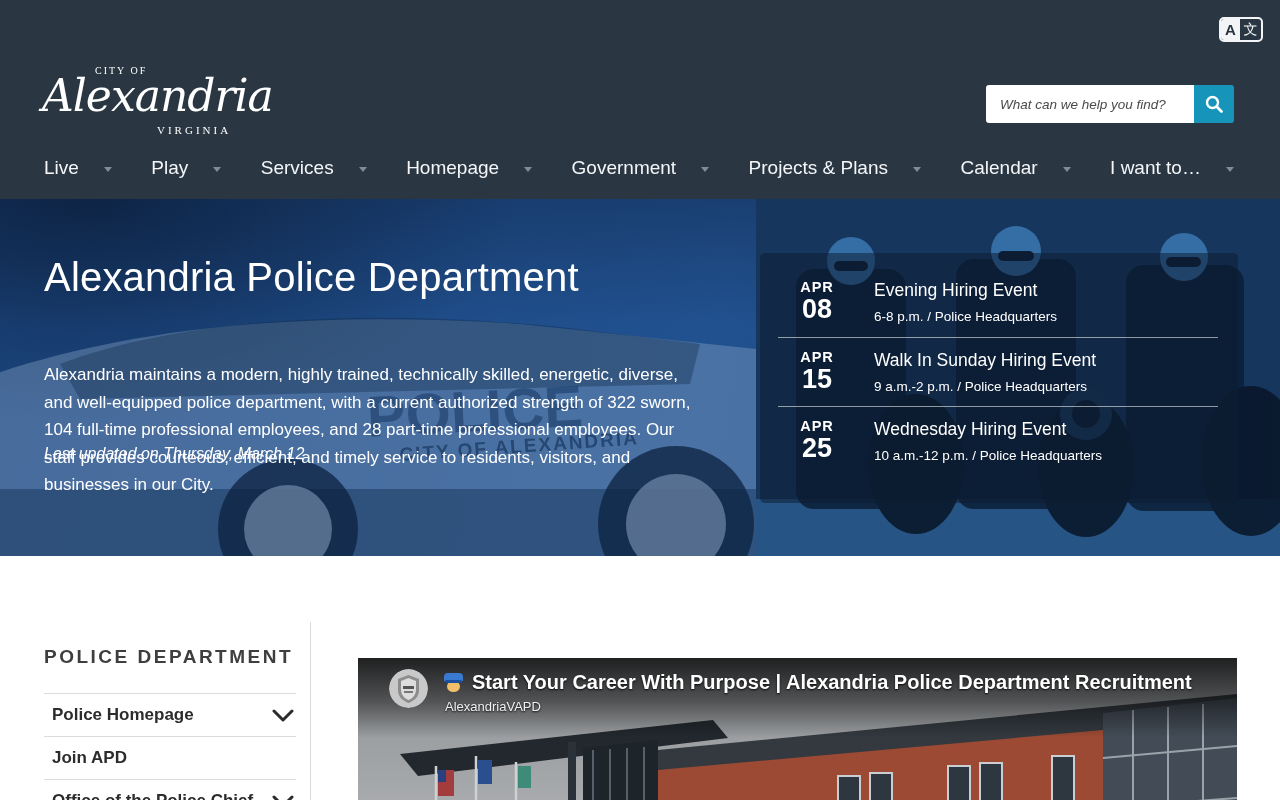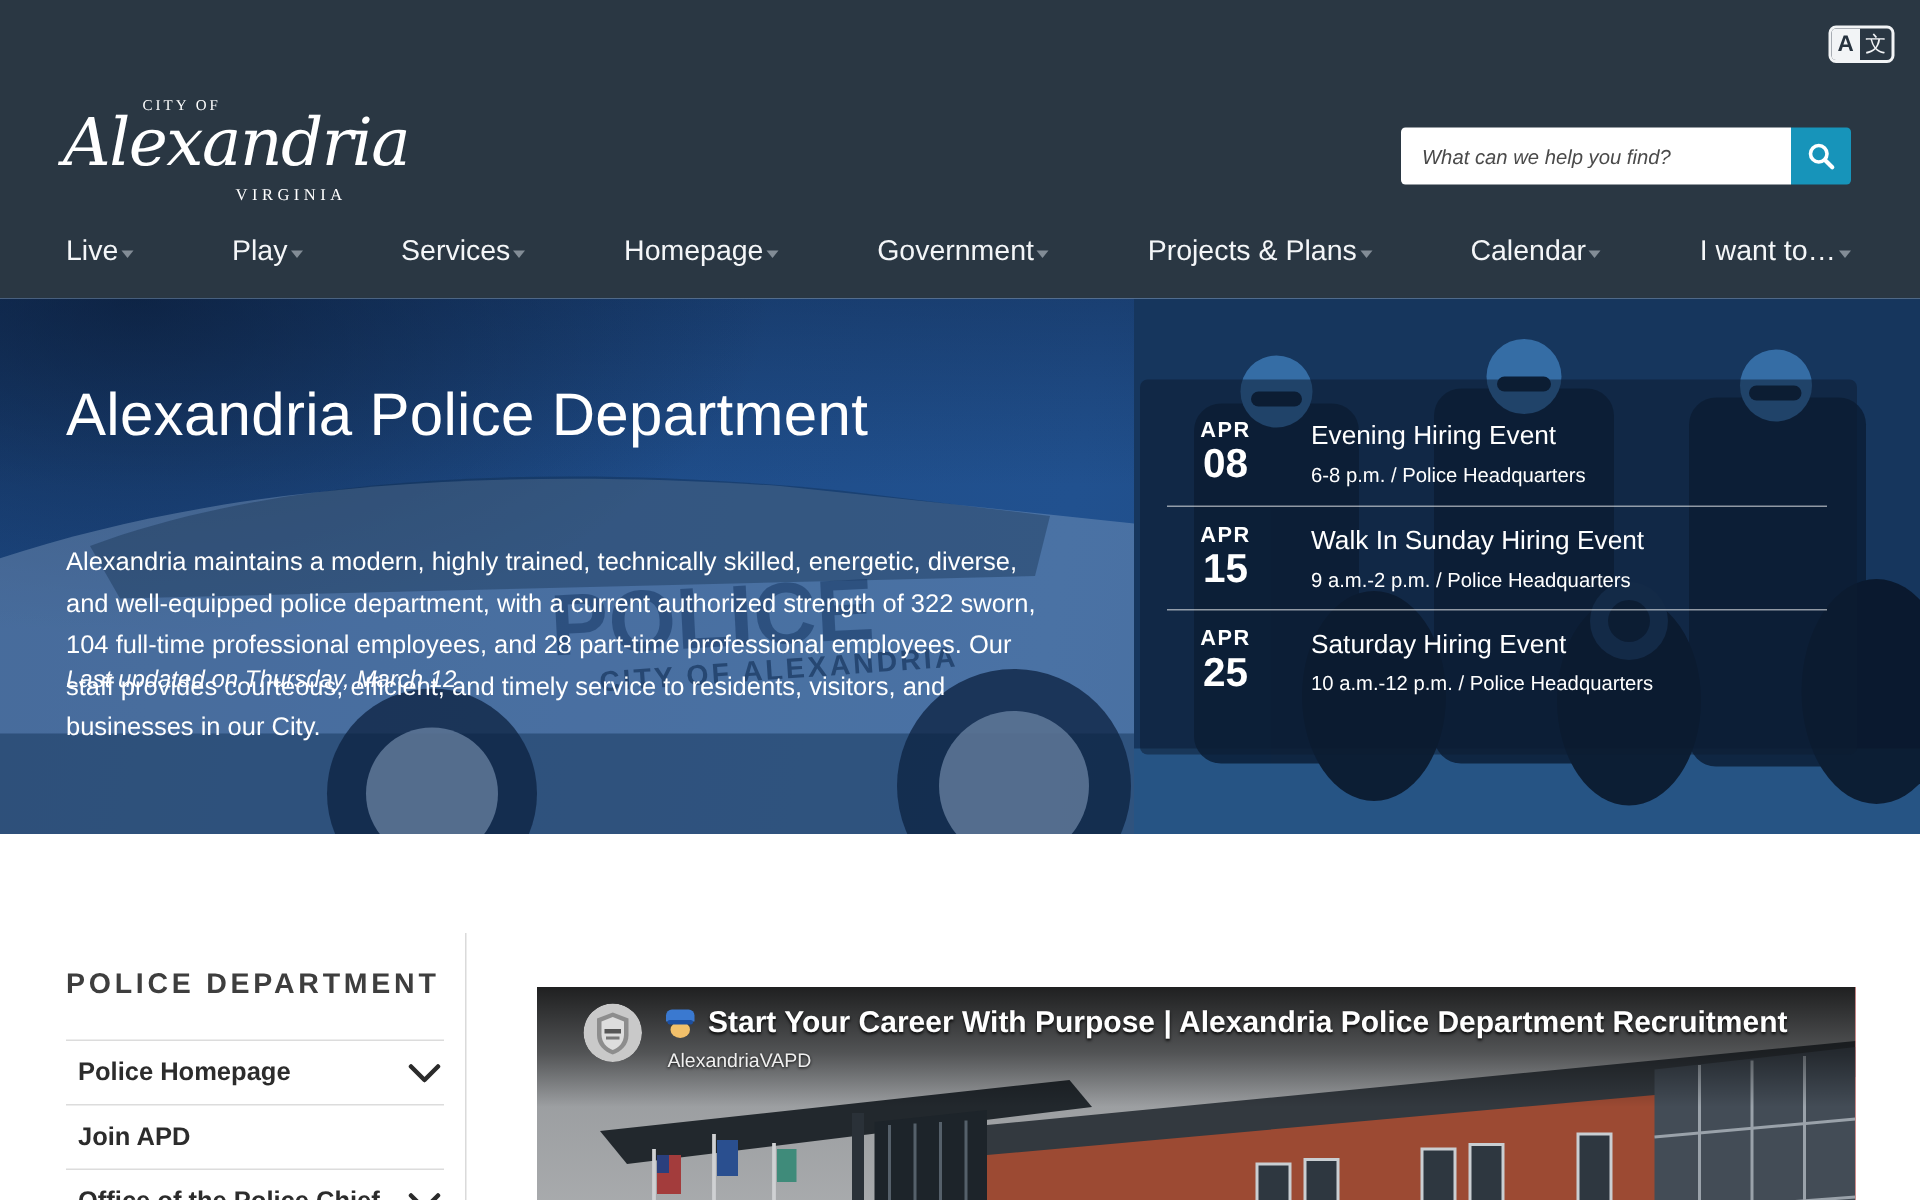--- a/index.html
+++ b/index.html
@@ -16,30 +16,30 @@
   .translate-wen { color:#f2f4f6; font-size:14px; width:21px; display:flex; align-items:center; justify-content:center;
                    font-family:"DejaVu Sans", sans-serif; }
 
   .logo { position:absolute; left:42px; top:62px; width:210px; height:78px; color:#fff; }
   .logo-script { font-family:"DejaVu Serif", serif; font-style:italic; font-size:44px; line-height:1;
                  position:absolute; left:0; top:12px; letter-spacing:-1px; }
   .logo-cityof { position:absolute; left:53px; top:3px; font-size:10px; letter-spacing:2px; font-family:"Liberation Serif", serif; }
   .logo-state { position:absolute; left:115px; top:62px; font-size:11px; letter-spacing:3px; font-family:"Liberation Serif", serif; }
 
   .search { position:absolute; top:85px; right:46px; display:flex; height:38px; }
-  .search input { width:260px; height:38px; border:none; border-radius:3px 0 0 3px; padding:0 14px;
+  .search input { width:208px; height:38px; border:none; border-radius:3px 0 0 3px; padding:0 14px;
                   font-size:13.5px; font-style:italic; color:#333; outline:none; background:#fff;
                   font-family:"Liberation Sans", sans-serif; }
   .search input::placeholder { color:#4a4a4a; }
   .search-btn { width:40px; height:38px; background:#1794ba; border:none; border-radius:0 3px 3px 0;
                 display:flex; align-items:center; justify-content:center; cursor:pointer; }
 
   .nav { position:absolute; left:0; bottom:0; width:1280px; height:52px; display:flex;
          align-items:center; justify-content:space-between; padding:0 46px 10px 44px; }
-  .nav-item { display:flex; align-items:center; gap:2px; color:#f4f6f8; font-size:19px; cursor:pointer; }
+  .nav-item { display:flex; align-items:center; gap:25px; color:#f4f6f8; font-size:19px; cursor:pointer; }
   .tri { width:0; height:0; border-left:4.5px solid transparent; border-right:4.5px solid transparent;
          border-top:5.5px solid #828c96; margin-top:3px; }
 
   
   .hero { position:absolute; left:0; top:199px; width:1280px; height:357px; overflow:hidden;
           background:linear-gradient(100deg,#1c4781 0%,#21518f 55%,#1b4578 100%); }
   .hero-photo-left { position:absolute; left:0; top:0; width:756px; height:357px;
           background: radial-gradient(ellipse at 12% 0%, rgba(8,22,45,.6), transparent 45%),
                       linear-gradient(180deg, rgba(12,30,60,.35) 0%, rgba(255,255,255,0) 35%); }
   .car-art { position:absolute; left:0; top:0; width:756px; height:357px; }
@@ -218,21 +218,21 @@
         <div class="ev-meta">9 a.m.-2 p.m. / Police Headquarters</div>
       </div>
     </div>
 
     <div class="event-row">
       <div class="ev-date">
         <div class="ev-month">APR</div>
         <div class="ev-day">25</div>
       </div>
       <div class="ev-info">
-        <div class="ev-title">Saturday Hiring Event</div>
+        <div class="ev-title">Wednesday Hiring Event</div>
         <div class="ev-meta">10 a.m.-12 p.m. / Police Headquarters</div>
       </div>
     </div>
   </div>
 </div>
 
 <h2 class="sidebar-heading">POLICE DEPARTMENT</h2>
 
 <div class="sidebar-list">
   <div class="side-item">

